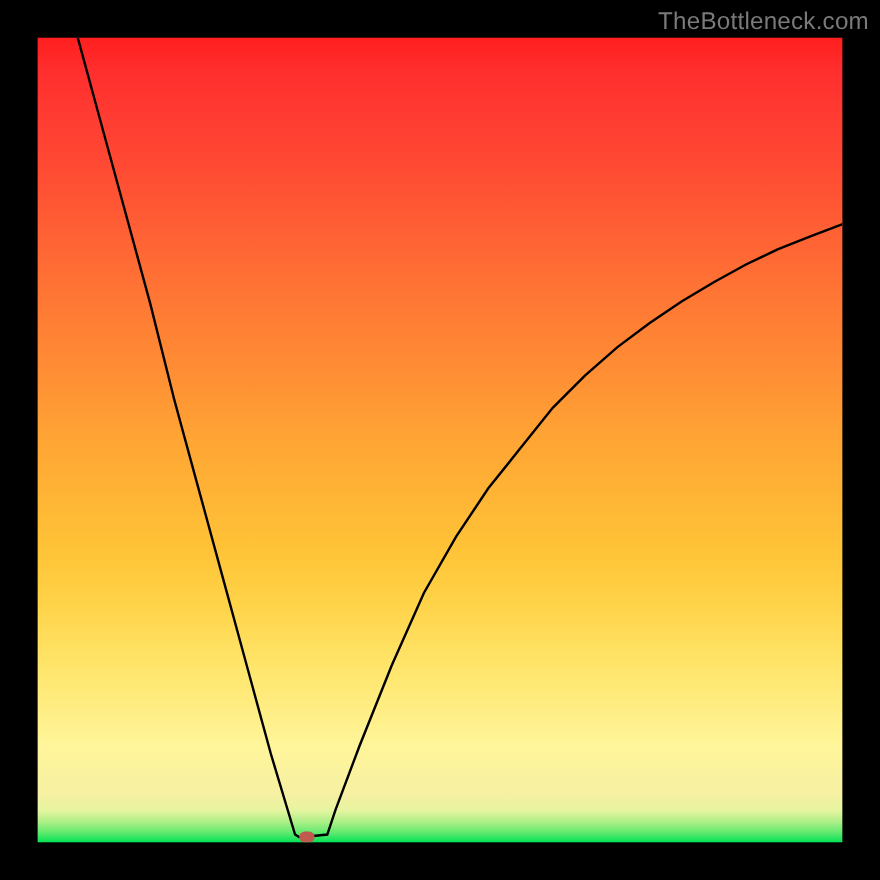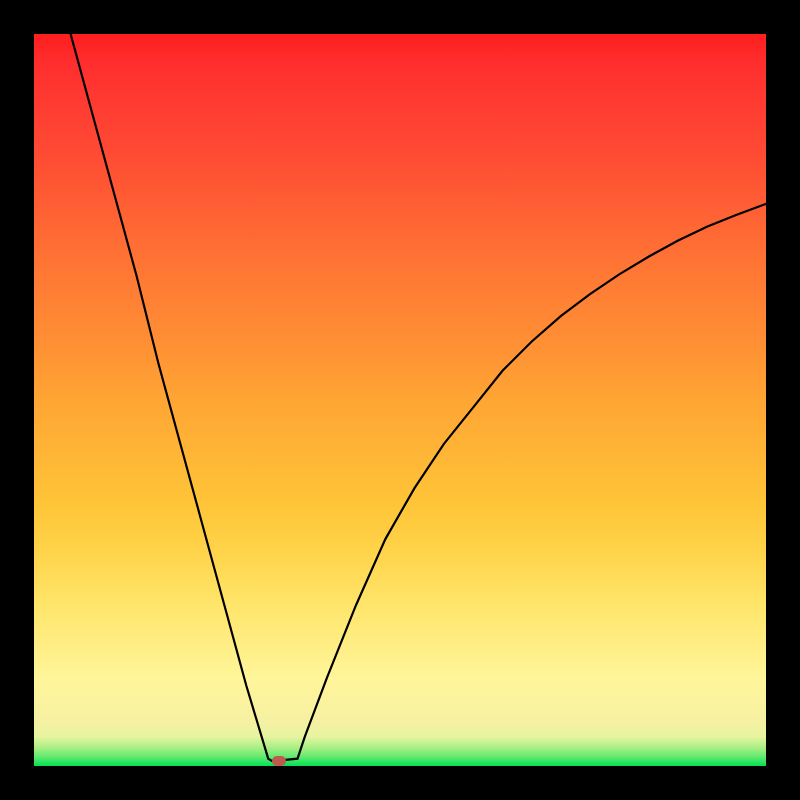--- a/index.html
+++ b/index.html
@@ -86,14 +86,15 @@
 <div class="frame">
 
   <div class="plot-area">
     <div class="gradient"></div>
     <svg class="curve" viewBox="0 0 732 732" preserveAspectRatio="none">
       <path id="curve-path" d="M36.60 0.00 L58.56 80.52 L80.52 161.04 L102.48 241.56 L124.44 329.40 L146.40 409.92 L168.36 490.44 L190.32 570.96 L212.28 651.48 L234.24 724.68 L237.90 726.88 L241.56 726.88 L263.52 724.68 L270.84 702.72 L292.80 644.16 L322.08 570.96 L351.36 505.08 L380.64 453.84 L409.92 409.92 L439.20 373.32 L468.48 336.72 L497.76 307.44 L527.04 281.82 L556.32 259.86 L585.60 240.10 L614.88 222.53 L644.16 206.42 L673.44 192.52 L702.72 180.80 L732.00 169.82" fill="none" stroke="#000" stroke-width="2.2"></path>
     </svg>
     <div id="marker" class="marker" style="left: 245.22px; top: 726.876px;"></div>
   </div>
 
+  <div class="watermark">TheBottleneck.com</div>
 
 </div>
 
 </body></html>

